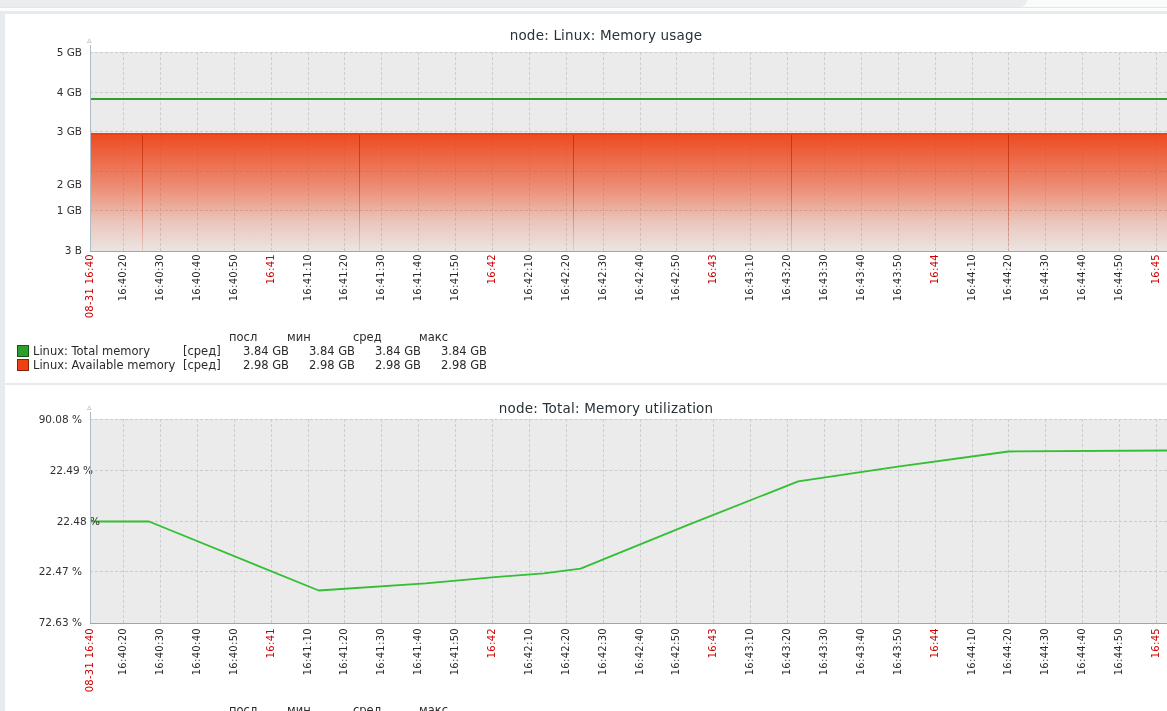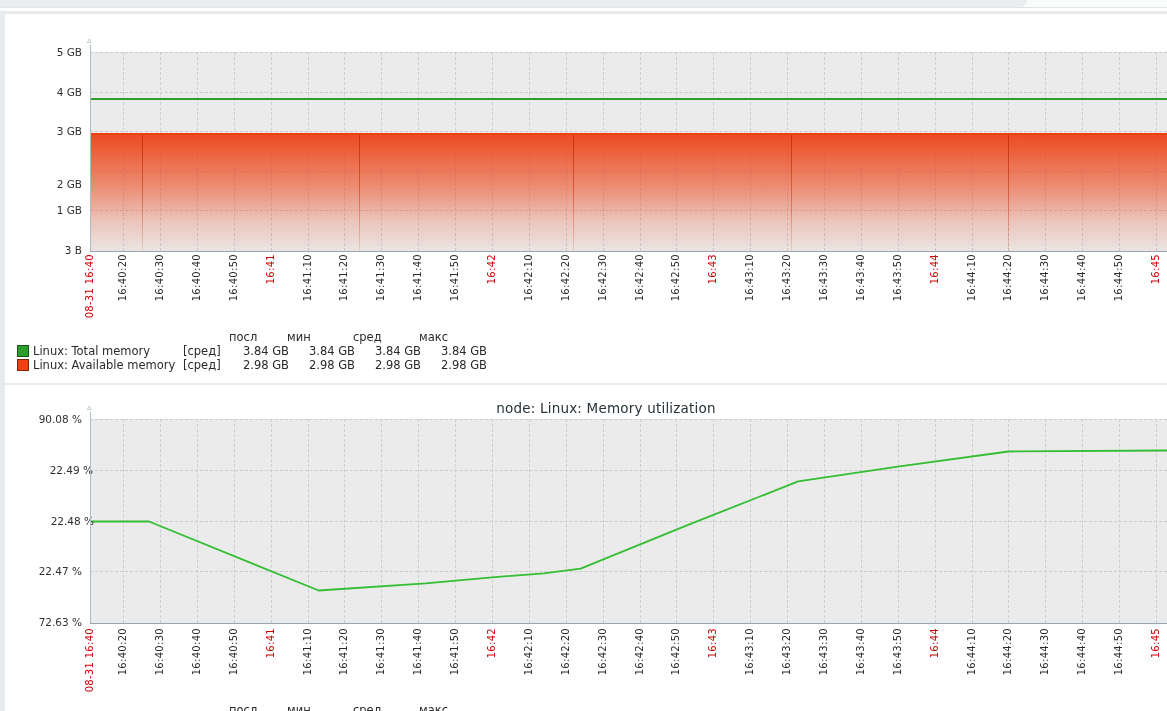--- a/index.html
+++ b/index.html
@@ -48,20 +48,21 @@
 </head>
 <body>
 
 <div id="screen">
   <div id="tabstrip">
     <div id="activetab"></div>
   </div>
   <div id="whitestrip"></div>
 
   <section class="panel" id="panel1">
+    <div class="chart-title" style="top:13px">node: Linux: Memory usage</div>
     <div class="plot" style="top: 38px; height: 199px;">
         <div class="hgrid" style="top: 0px;"></div>
         <div class="hgrid" style="top: 39.6px;"></div>
         <div class="hgrid" style="top: 79.2px;"></div>
         <div class="hgrid" style="top: 118.8px;"></div>
         <div class="hgrid" style="top: 158.4px;"></div>
         <div class="vgrid" style="left: 33.1952px; top: 0px; height: 199px;"></div>
         <div class="vgrid" style="left: 70.0788px; top: 0px; height: 199px;"></div>
         <div class="vgrid" style="left: 106.962px; top: 0px; height: 199px;"></div>
         <div class="vgrid" style="left: 143.846px; top: 0px; height: 199px;"></div>
@@ -161,21 +162,21 @@
       <div class="xlab" style="position: absolute; left: 1033.28px; top: 240px;">16:44:30</div>
       <div class="xlab" style="position: absolute; left: 1070.17px; top: 240px;">16:44:40</div>
       <div class="xlab" style="position: absolute; left: 1107.05px; top: 240px;">16:44:50</div>
       <div class="xlab red" style="position: absolute; left: 1143.93px; top: 240px;">16:45</div>
       <div class="yaxis" style="left: 85px; top: 31px; height: 206px;"></div>
       <div class="xaxis" style="left: 85px; top: 237px; width: 1077px;"></div>
       <div class="arrow" style="left: 82px; top: 22px;">▵</div>
     </section>
 
   <section class="panel" id="panel2">
-    <div class="chart-title" style="top:15px">node: Linux: Memory utilization</div>
+    <div class="chart-title" style="top:15px">node: Total: Memory utilization</div>
     <div class="plot" style="top: 34px; height: 204px;">
         <div class="hgrid" style="top: 0px;"></div>
         <div class="hgrid" style="top: 50.75px;"></div>
         <div class="hgrid" style="top: 101.5px;"></div>
         <div class="hgrid" style="top: 152.25px;"></div>
         <div class="vgrid" style="left: 33.1952px; top: 0px; height: 204px;"></div>
         <div class="vgrid" style="left: 70.0788px; top: 0px; height: 204px;"></div>
         <div class="vgrid" style="left: 106.962px; top: 0px; height: 204px;"></div>
         <div class="vgrid" style="left: 143.846px; top: 0px; height: 204px;"></div>
         <div class="vgrid" style="left: 180.729px; top: 0px; height: 204px;"></div>
@@ -211,21 +212,21 @@
         <div class="lg-row">
           <div class="lg-headspacer"></div>
           <div class="lg-head first">посл</div>
           <div class="lg-head">мин</div>
           <div class="lg-head">сред</div>
           <div class="lg-head">макс</div>
         </div>
       </div>
   <div class="ylab" style="left: 5px; top: 28px;">90.08 %</div>
       <div class="ylab" style="left: 16px; top: 78.75px;">22.49 %</div>
-      <div class="ylab" style="left: 17px; top: 129.5px;">22.48 %</div>
+      <div class="ylab" style="left: 23px; top: 129.5px;">22.48 %</div>
       <div class="ylab" style="left: 5px; top: 180.25px;">22.47 %</div>
       <div class="ylab" style="left: 5px; top: 231px;">72.63 %</div>
       <div class="xlab red" style="position: absolute; left: 78px; top: 243px;">08-31 16:40</div>
       <div class="xlab" style="position: absolute; left: 111.195px; top: 243px;">16:40:20</div>
       <div class="xlab" style="position: absolute; left: 148.079px; top: 243px;">16:40:30</div>
       <div class="xlab" style="position: absolute; left: 184.962px; top: 243px;">16:40:40</div>
       <div class="xlab" style="position: absolute; left: 221.846px; top: 243px;">16:40:50</div>
       <div class="xlab red" style="position: absolute; left: 258.729px; top: 243px;">16:41</div>
       <div class="xlab" style="position: absolute; left: 295.613px; top: 243px;">16:41:10</div>
       <div class="xlab" style="position: absolute; left: 332.497px; top: 243px;">16:41:20</div>

